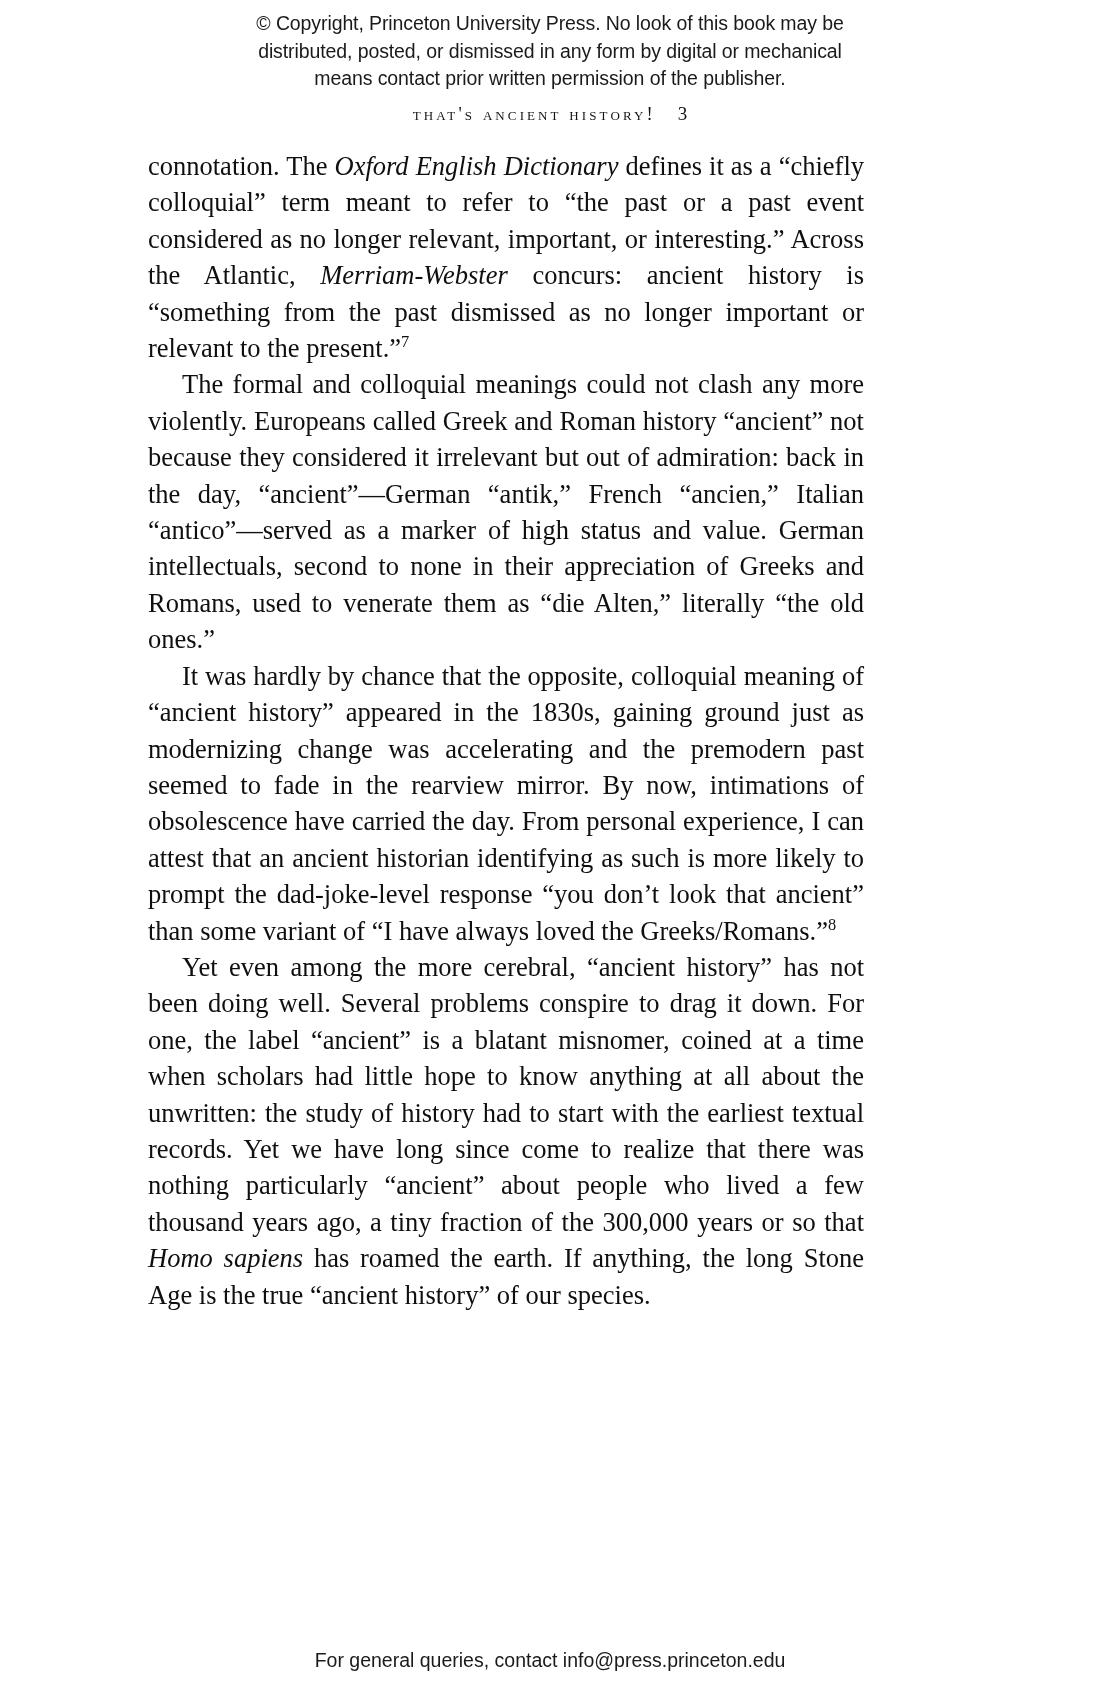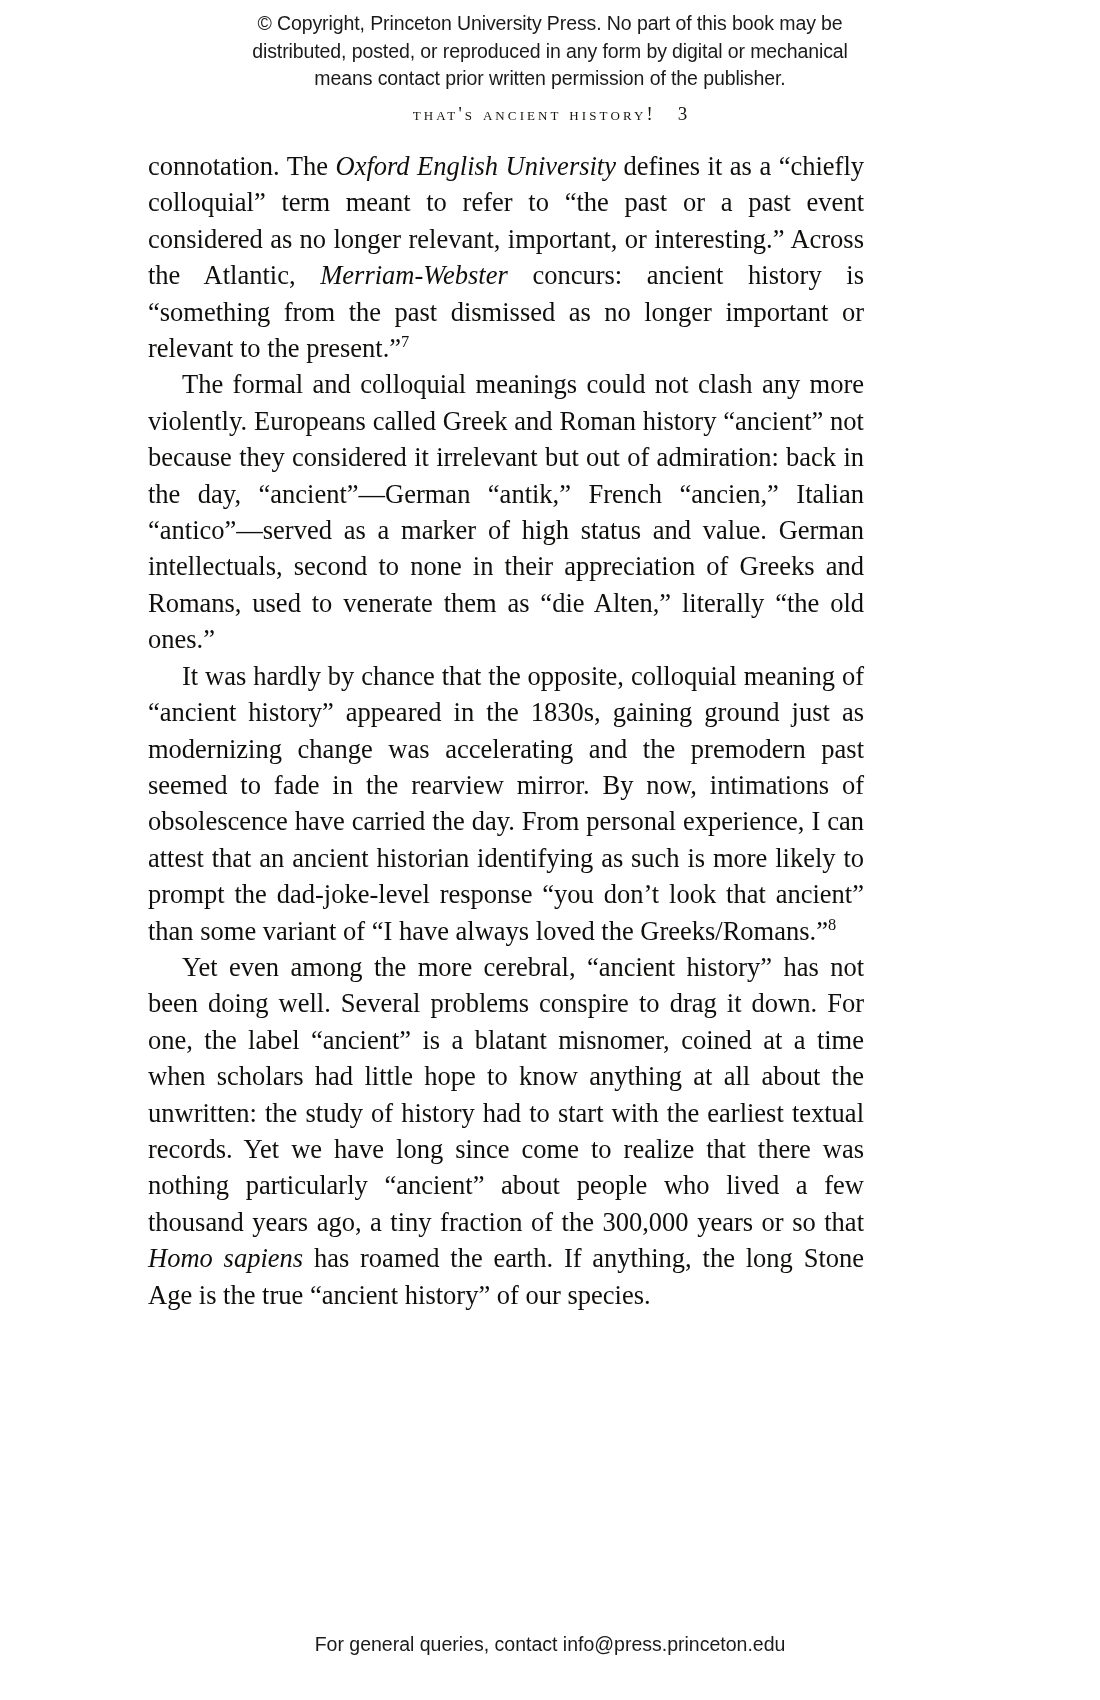--- a/index.html
+++ b/index.html
@@ -84,47 +84,47 @@
   }
   sup {
     font-size: 0.62em;
     vertical-align: super;
     line-height: 0;
   }
 
   
   .footer {
     position: absolute;
-    bottom: 44px;
+    bottom: 28px;
     left: 0;
     right: 0;
     text-align: center;
     font-family: "Liberation Sans", sans-serif;
     font-size: 19.5px;
     color: #1a1a1a;
   }
 </style>
 </head>
 <body>
 
 <div class="page">
 
   <div class="copyright">
-    <div>© Copyright, Princeton University Press. No part of this book may be</div>
-    <div>distributed, posted, or reproduced in any form by digital or mechanical</div>
+    <div>© Copyright, Princeton University Press. No look of this book may be</div>
+    <div>distributed, posted, or dismissed in any form by digital or mechanical</div>
     <div>means contact prior written permission of the publisher.</div>
   </div>
 
   <div class="running-head">
     <span class="rh-title">That's Ancient History!</span><span class="rh-page">3</span>
   </div>
 
   <div class="body-text">
 
-    <p>connotation. The <i>Oxford English University</i> defines it as a “chiefly colloquial” term meant to refer to “the past or a past event considered as no longer relevant, important, or interesting.” Across the Atlantic, <i>Merriam-Webster</i> concurs: ancient history is “something from the past dismissed as no longer important or relevant to the present.”<sup>7</sup></p>
+    <p>connotation. The <i>Oxford English Dictionary</i> defines it as a “chiefly colloquial” term meant to refer to “the past or a past event considered as no longer relevant, important, or interesting.” Across the Atlantic, <i>Merriam-Webster</i> concurs: ancient history is “something from the past dismissed as no longer important or relevant to the present.”<sup>7</sup></p>
 
     <p>The formal and colloquial meanings could not clash any more violently. Europeans called Greek and Roman history “ancient” not because they considered it irrelevant but out of admiration: back in the day, “ancient”—German “antik,” French “ancien,” Italian “antico”—served as a marker of high status and value. German intellectuals, second to none in their appreciation of Greeks and Romans, used to venerate them as “die Alten,” literally “the old ones.”</p>
 
     <p>It was hardly by chance that the opposite, colloquial meaning of “ancient history” appeared in the 1830s, gaining ground just as modernizing change was accelerating and the premodern past seemed to fade in the rearview mirror. By now, intimations of obsolescence have carried the day. From personal experience, I can attest that an ancient historian identifying as such is more likely to prompt the dad-joke-level response “you don’t look that ancient” than some variant of “I have always loved the Greeks/Romans.”<sup>8</sup></p>
 
     <p>Yet even among the more cerebral, “ancient history” has not been doing well. Several problems conspire to drag it down. For one, the label “ancient” is a blatant misnomer, coined at a time when scholars had little hope to know anything at all about the unwritten: the study of history had to start with the earliest textual records. Yet we have long since come to realize that there was nothing particularly “ancient” about people who lived a few thousand years ago, a tiny fraction of the 300,000 years or so that <i>Homo sapiens</i> has roamed the earth. If anything, the long Stone Age is the true “ancient history” of our species.</p>
 
 
   </div>
 

